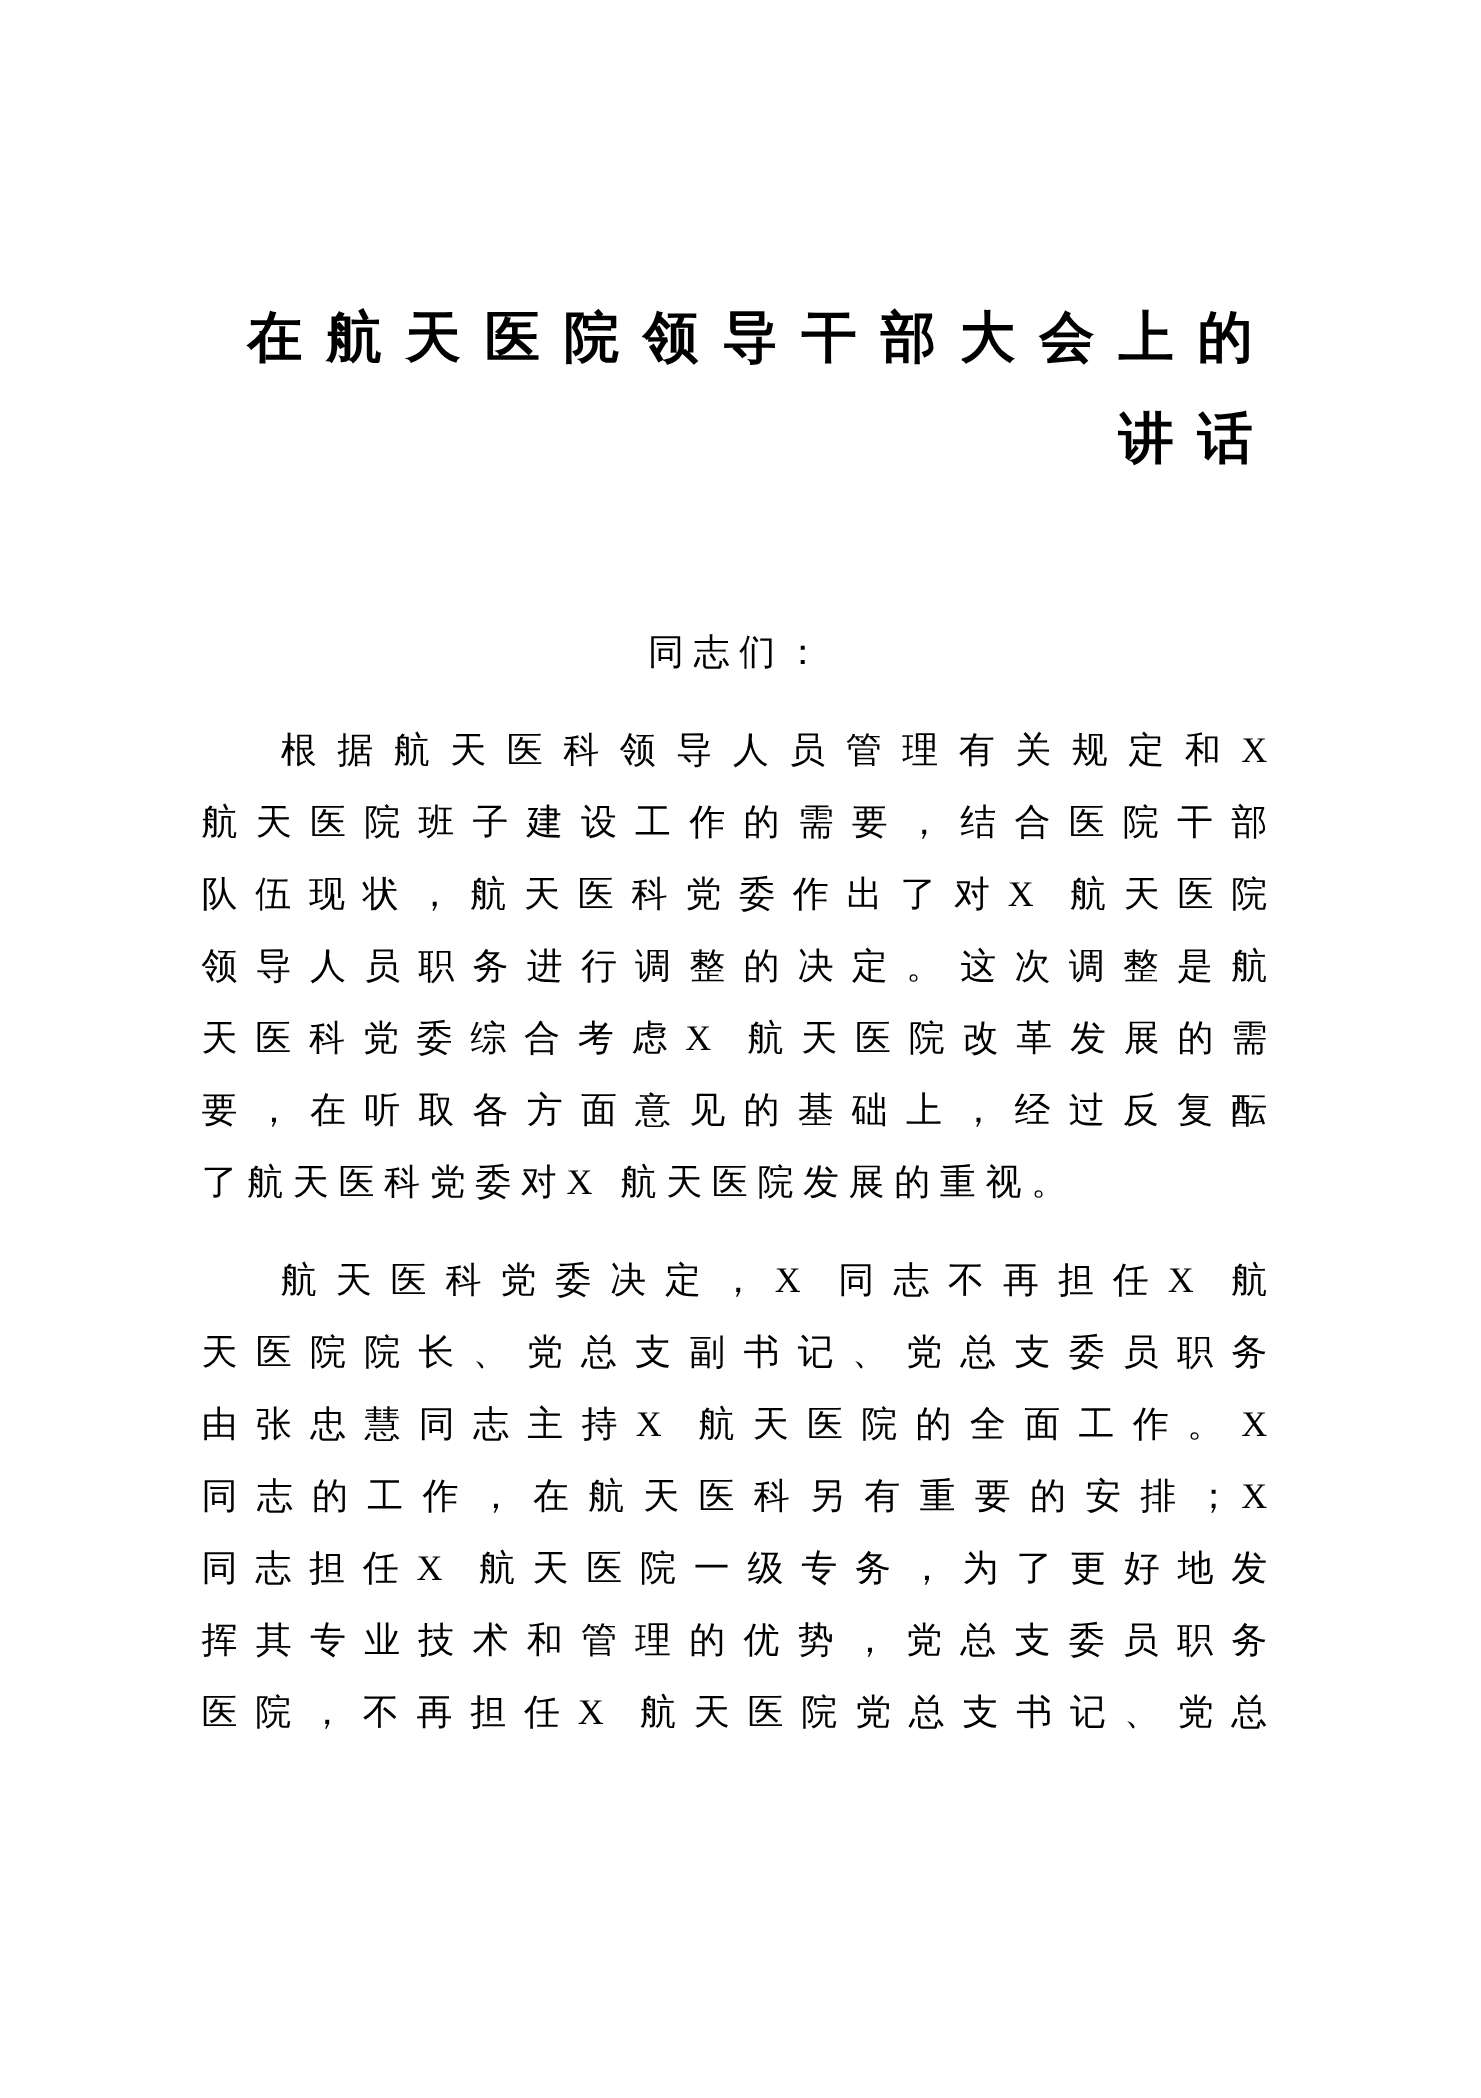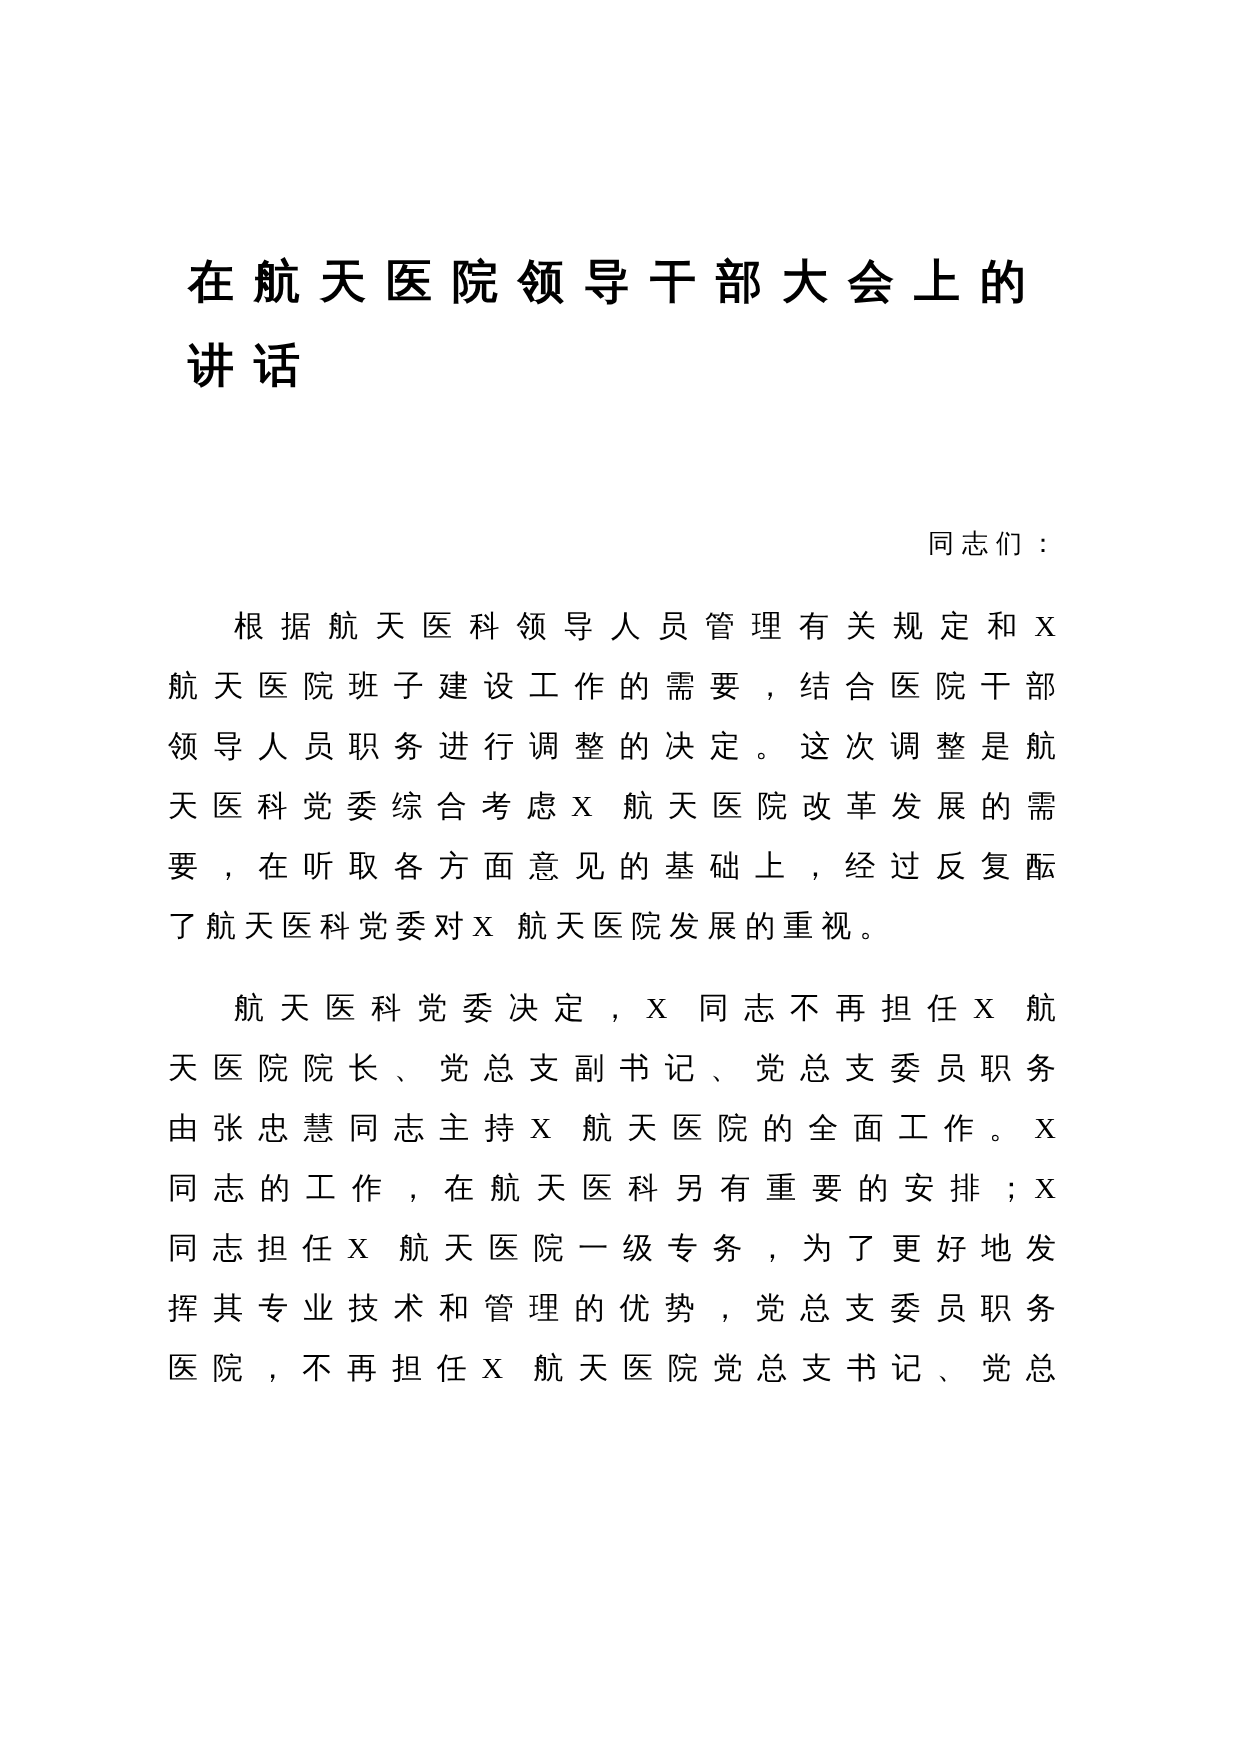--- a/index.html
+++ b/index.html
@@ -21,30 +21,30 @@
   .title {
     margin-top: 239px;
     font-family: "Liberation Sans", sans-serif;
     font-weight: 900;
   }
   .title-line {
     font-size: 46px;
     line-height: 84px;
     letter-spacing: 20px;
     text-indent: 20px; 
-    text-align: left;
+    text-align: right;
     white-space: nowrap;
   }
   
   .salutation {
     margin-top: 107px;
-    font-size: 26px;
+    font-size: 30px;
     line-height: 60px;
     letter-spacing: 8px;
-    text-align: right;
+    text-align: center;
   }
   .paragraph { margin-top: 22px; }
   .line {
     font-size: 30px;
     line-height: 60px;
     letter-spacing: 8px;
     text-align: justify;
     text-align-last: justify;
     white-space: nowrap;
   }
@@ -63,20 +63,21 @@
   <div class="title">
     <div class="title-line">在航天医院领导干部大会上的</div>
     <div class="title-line">讲话</div>
   </div>
 
   <div class="salutation">同志们：</div>
 
   <div class="paragraph">
     <div class="line first">根据航天医科领导人员管理有关规定和X</div>
     <div class="line">航天医院班子建设工作的需要，结合医院干部</div>
+    <div class="line">队伍现状，航天医科党委作出了对X 航天医院</div>
     <div class="line">领导人员职务进行调整的决定。这次调整是航</div>
     <div class="line">天医科党委综合考虑X 航天医院改革发展的需</div>
     <div class="line">要，在听取各方面意见的基础上，经过反复酝</div>
     <div class="line para-end">了航天医科党委对X 航天医院发展的重视。</div>
   </div>
 
   <div class="paragraph">
     <div class="line first">航天医科党委决定，X 同志不再担任X 航</div>
     <div class="line">天医院院长、党总支副书记、党总支委员职务</div>
     <div class="line">由张忠慧同志主持X 航天医院的全面工作。X</div>

